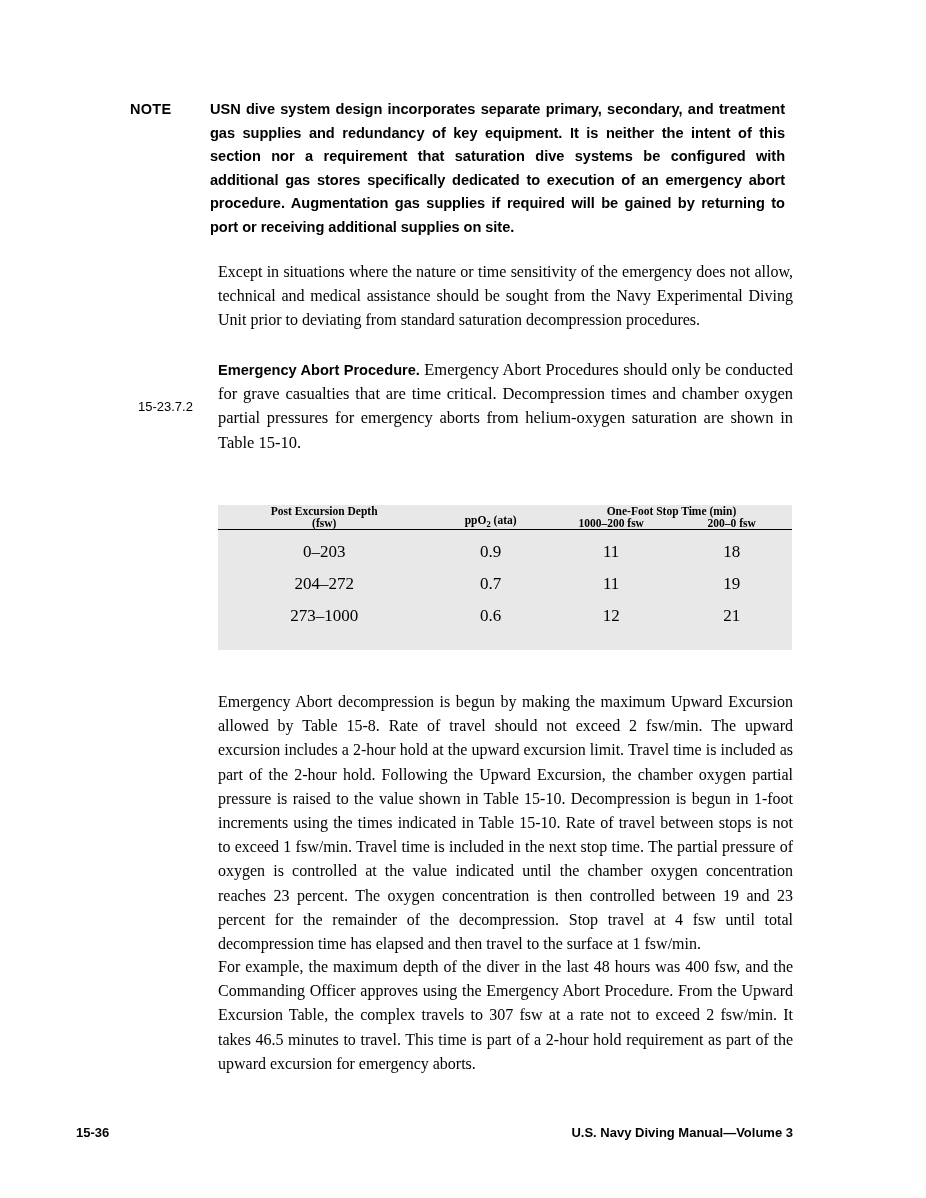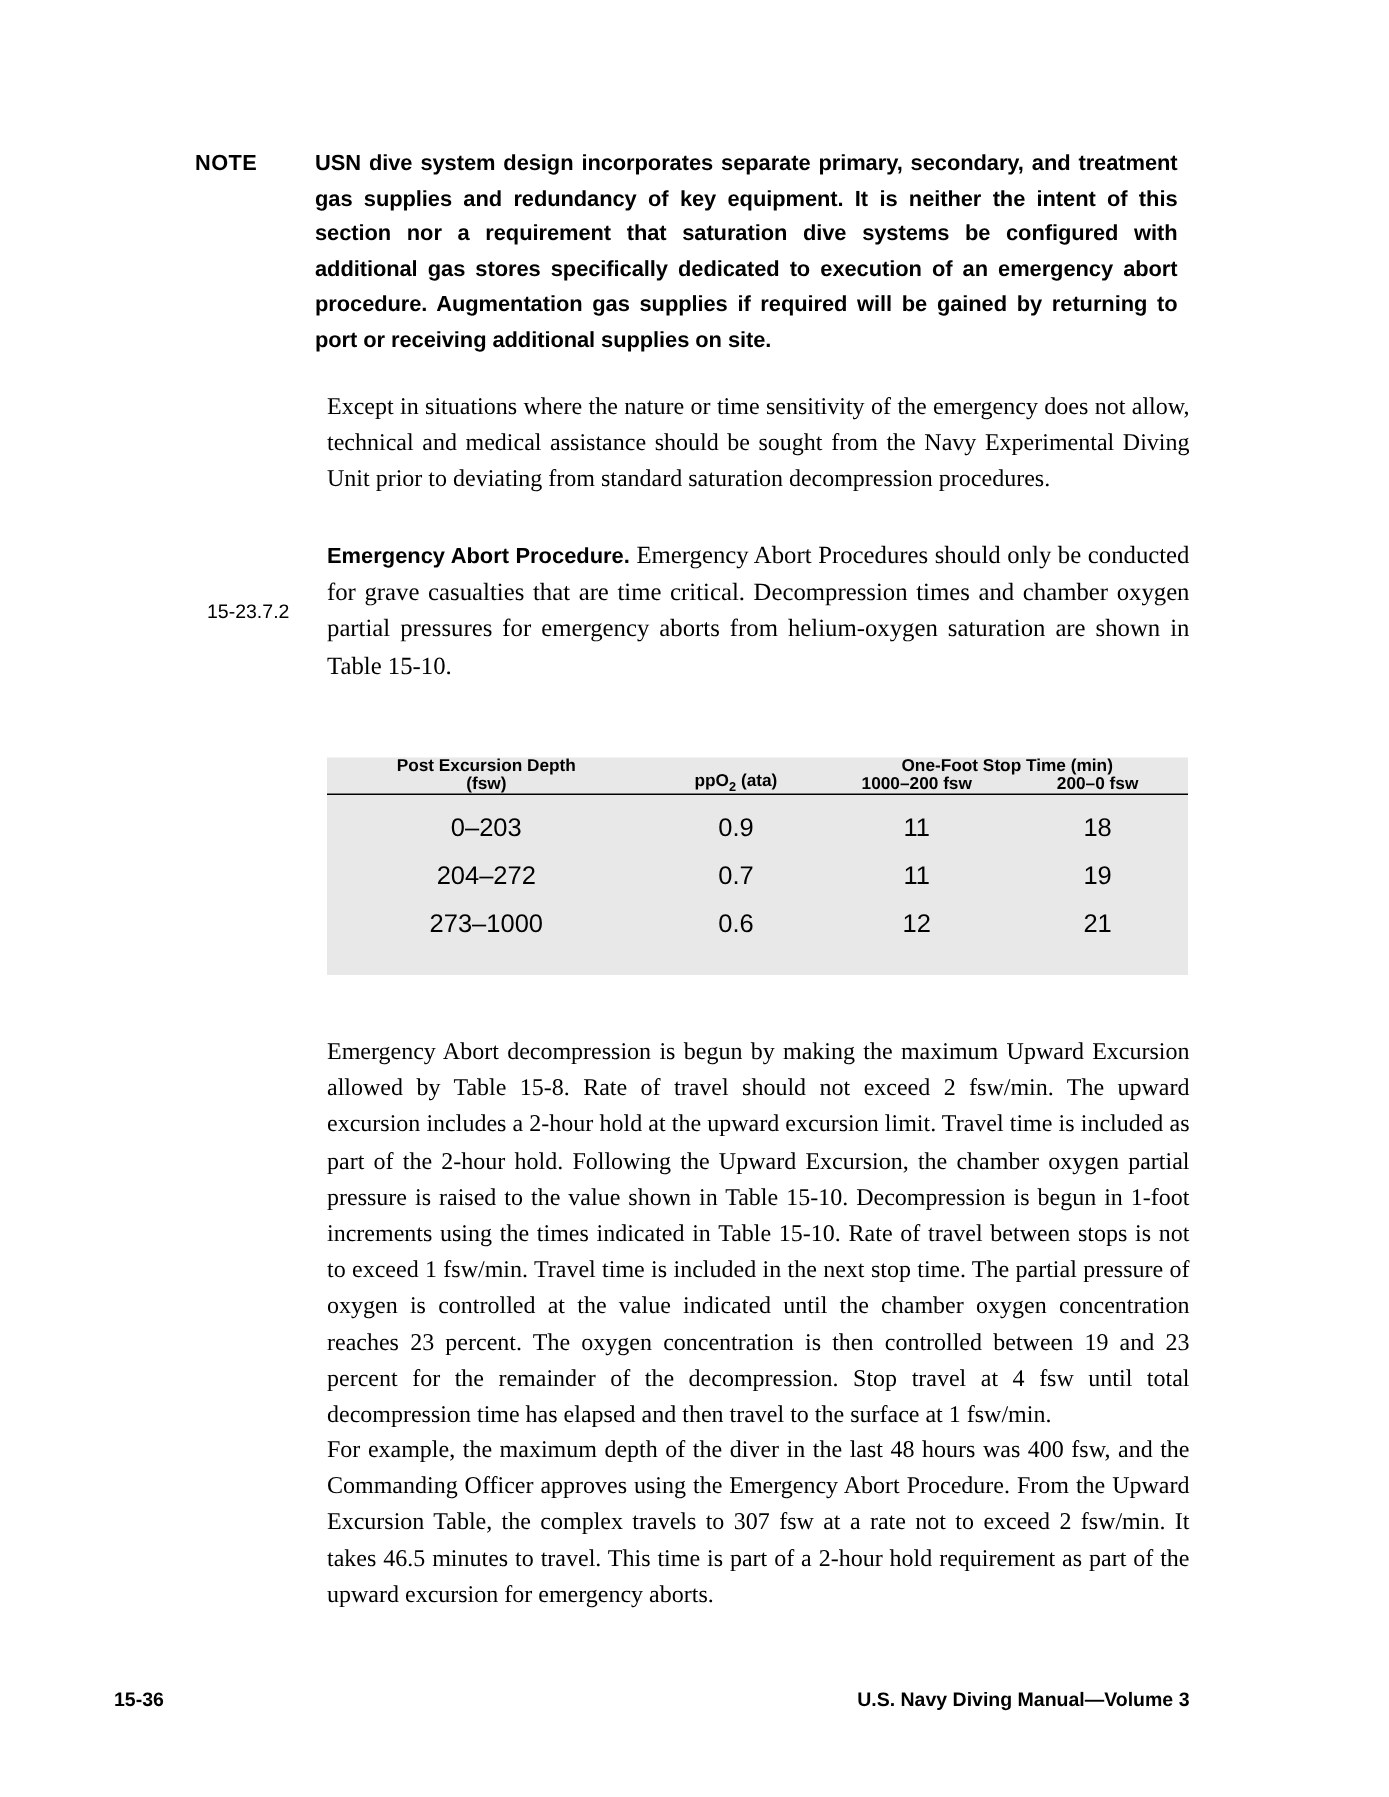--- a/index.html
+++ b/index.html
@@ -114,21 +114,21 @@
     position: absolute;
     left: 218px;
     top: 505px;
     width: 574px;
     background: #e8e8e8;
     padding-bottom: 22px;
   }
   table.dt {
     border-collapse: collapse;
     width: 100%;
-    font-family: Liberation Sans, sans-serif;
+    font-family: Liberation Serif, serif;
   }
   table.dt th, table.dt td {
     font-size: 11.5px;
     text-align: center;
     color: #000;
     padding: 0;
   }
   .hdr-row1 th {
     font-weight: bold;
     padding-top: 13px;

